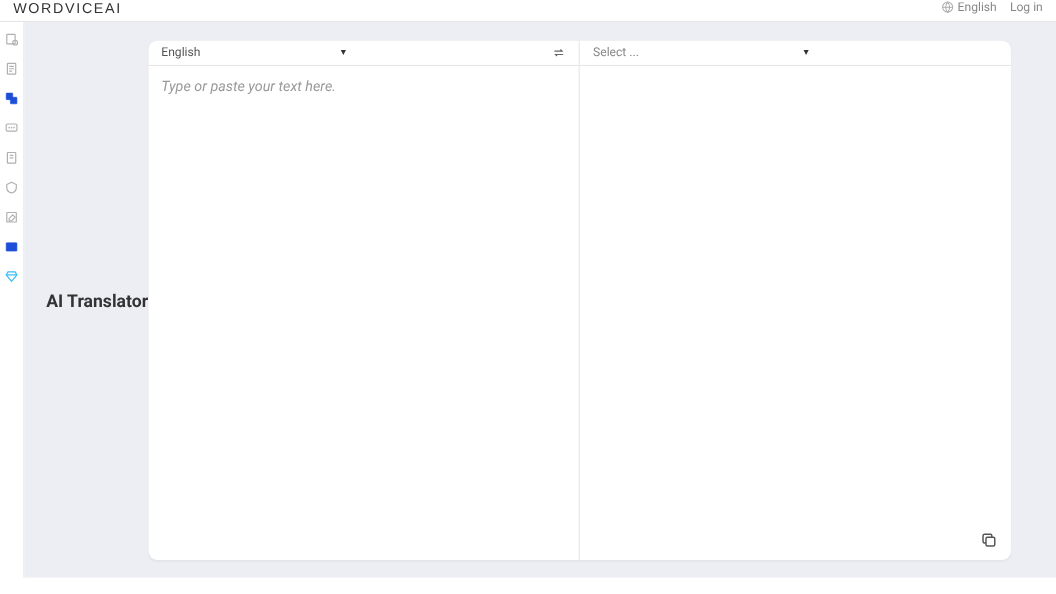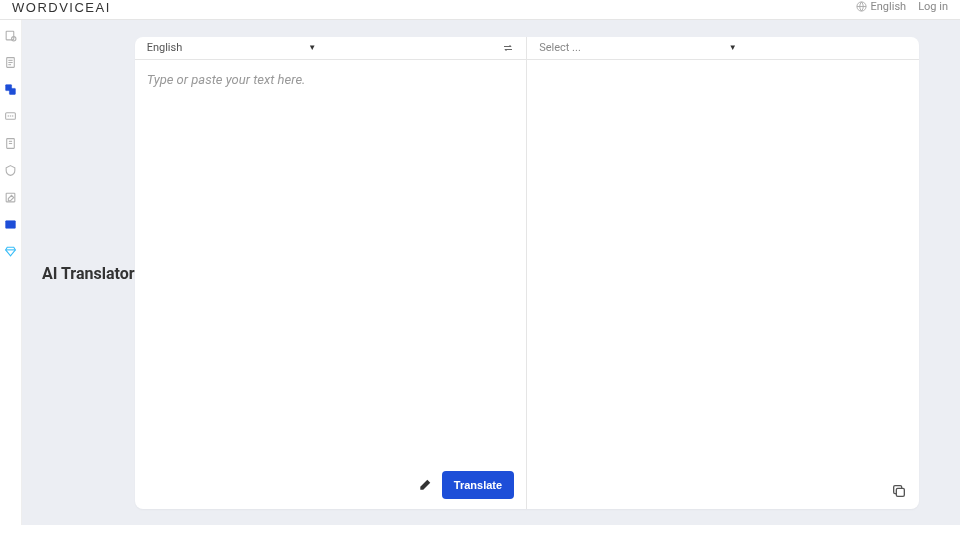--- a/index.html
+++ b/index.html
@@ -207,26 +207,20 @@
             <span class="caret">▼</span>
           </div>
           <svg class="swap-icon" viewBox="0 0 24 24" fill="none" stroke="#666" stroke-width="2">
               <path d="M4 9h14l-3-3"></path>
               <path d="M20 15H6l3 3"></path>
             </svg>
         </div>
         <div class="text-area-wrap">
           <div class="placeholder-text">Type or paste your text here.</div>
         </div>
-        <div class="bottom-row">
-          <svg class="eraser-icon" viewBox="0 0 24 24" fill="#333">
-              <path d="M16 3l5 5l-12 12H4v-5z"></path>
-            </svg>
-          <button class="translate-btn">Translate</button>
-        </div>
       </div>
 
       <div class="col right">
         <div class="lang-bar">
           <div class="lang-select placeholder">
             <span>Select ...</span>
             <span class="caret">▼</span>
           </div>
         </div>
         <div class="text-area-wrap"></div>

